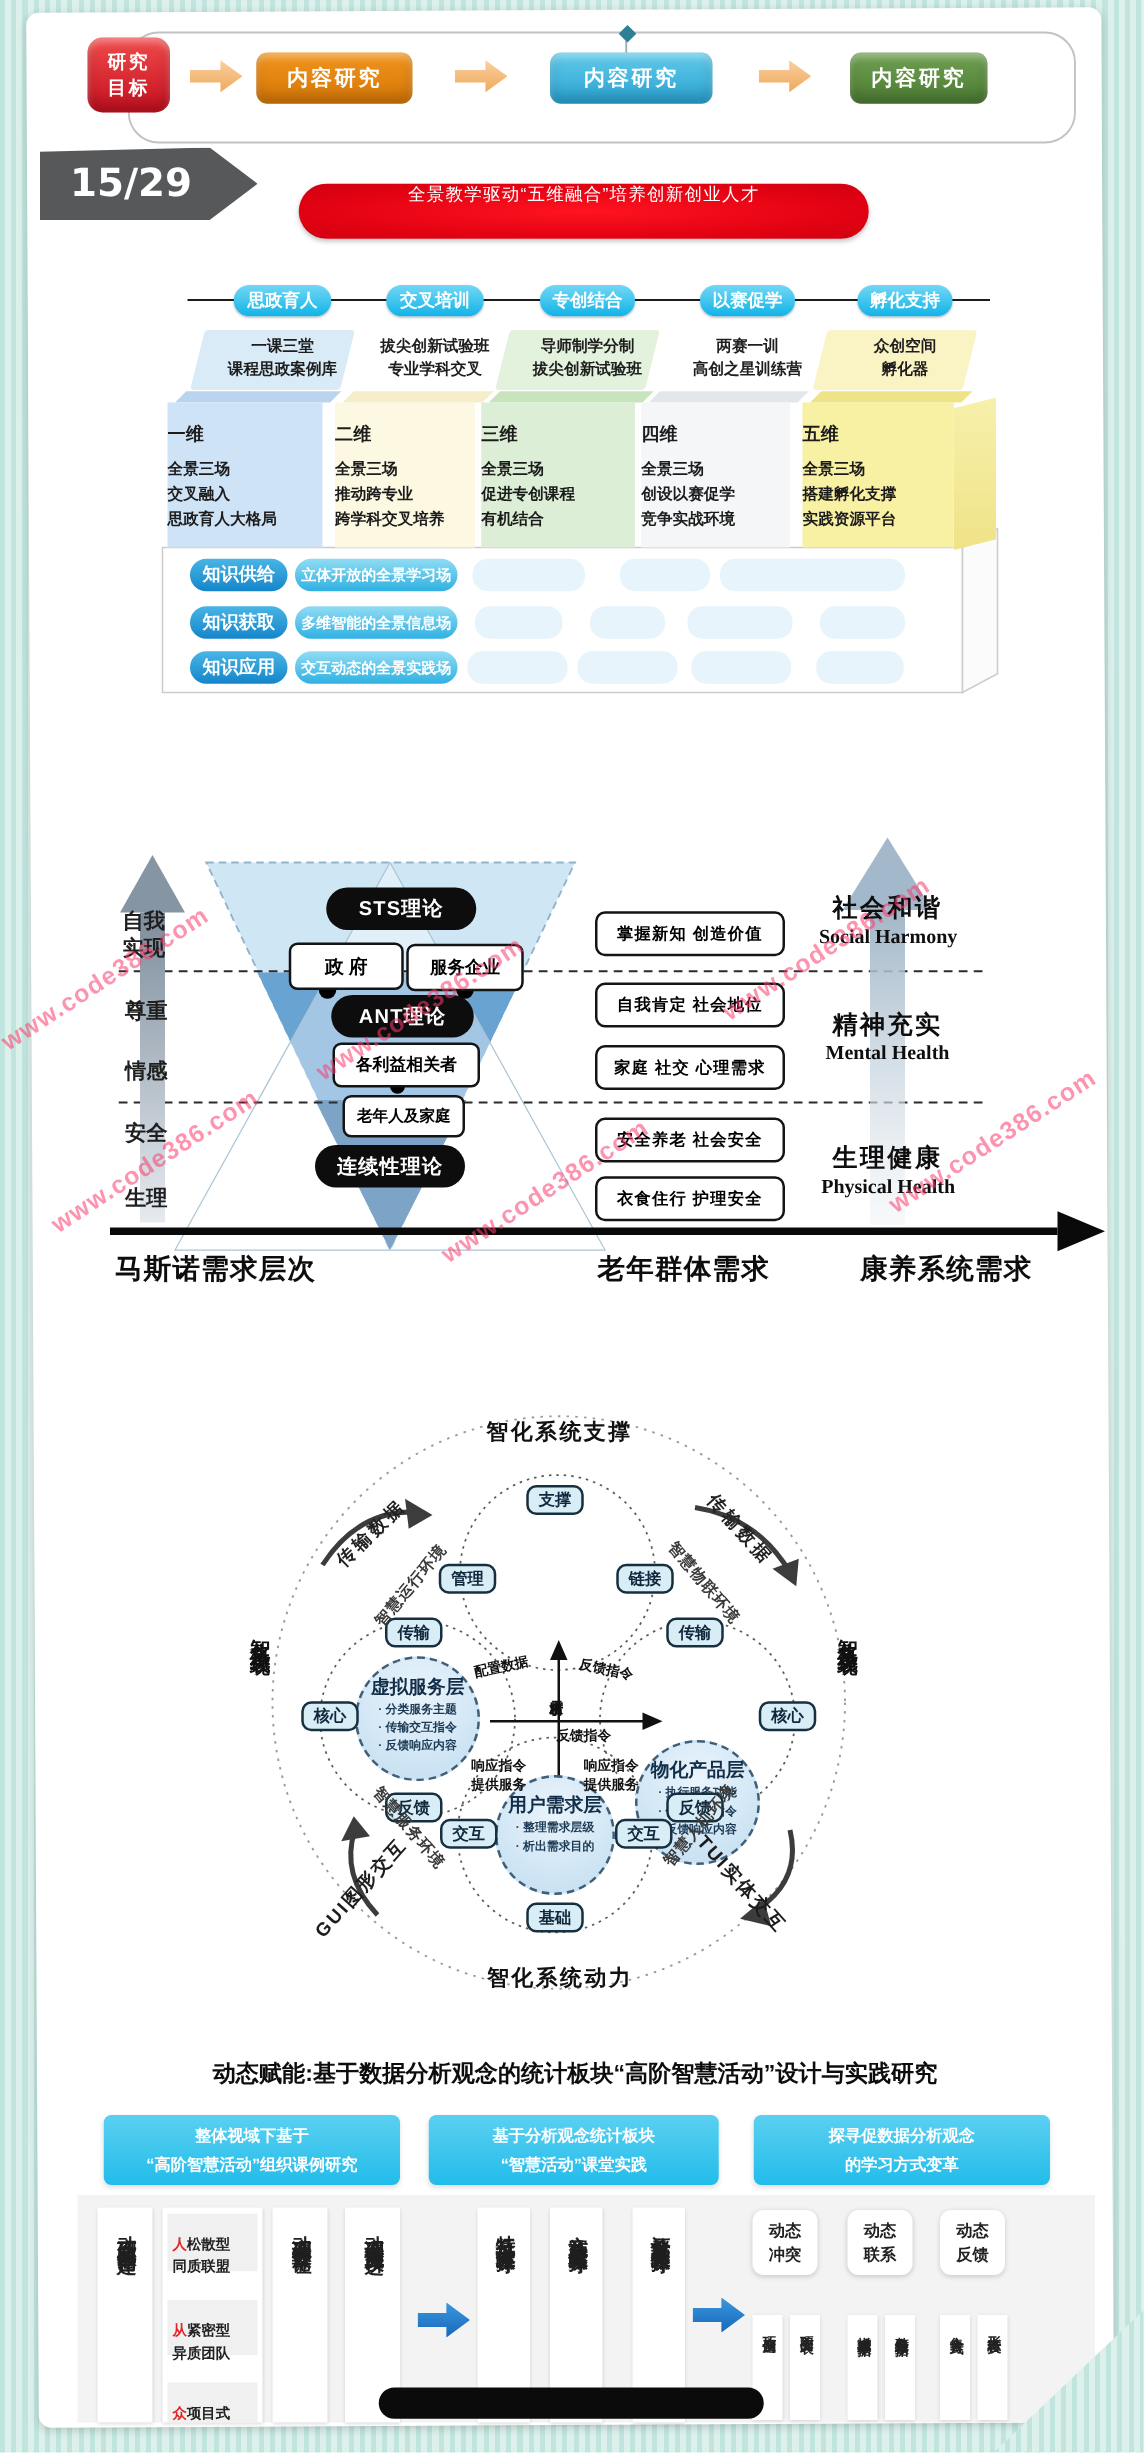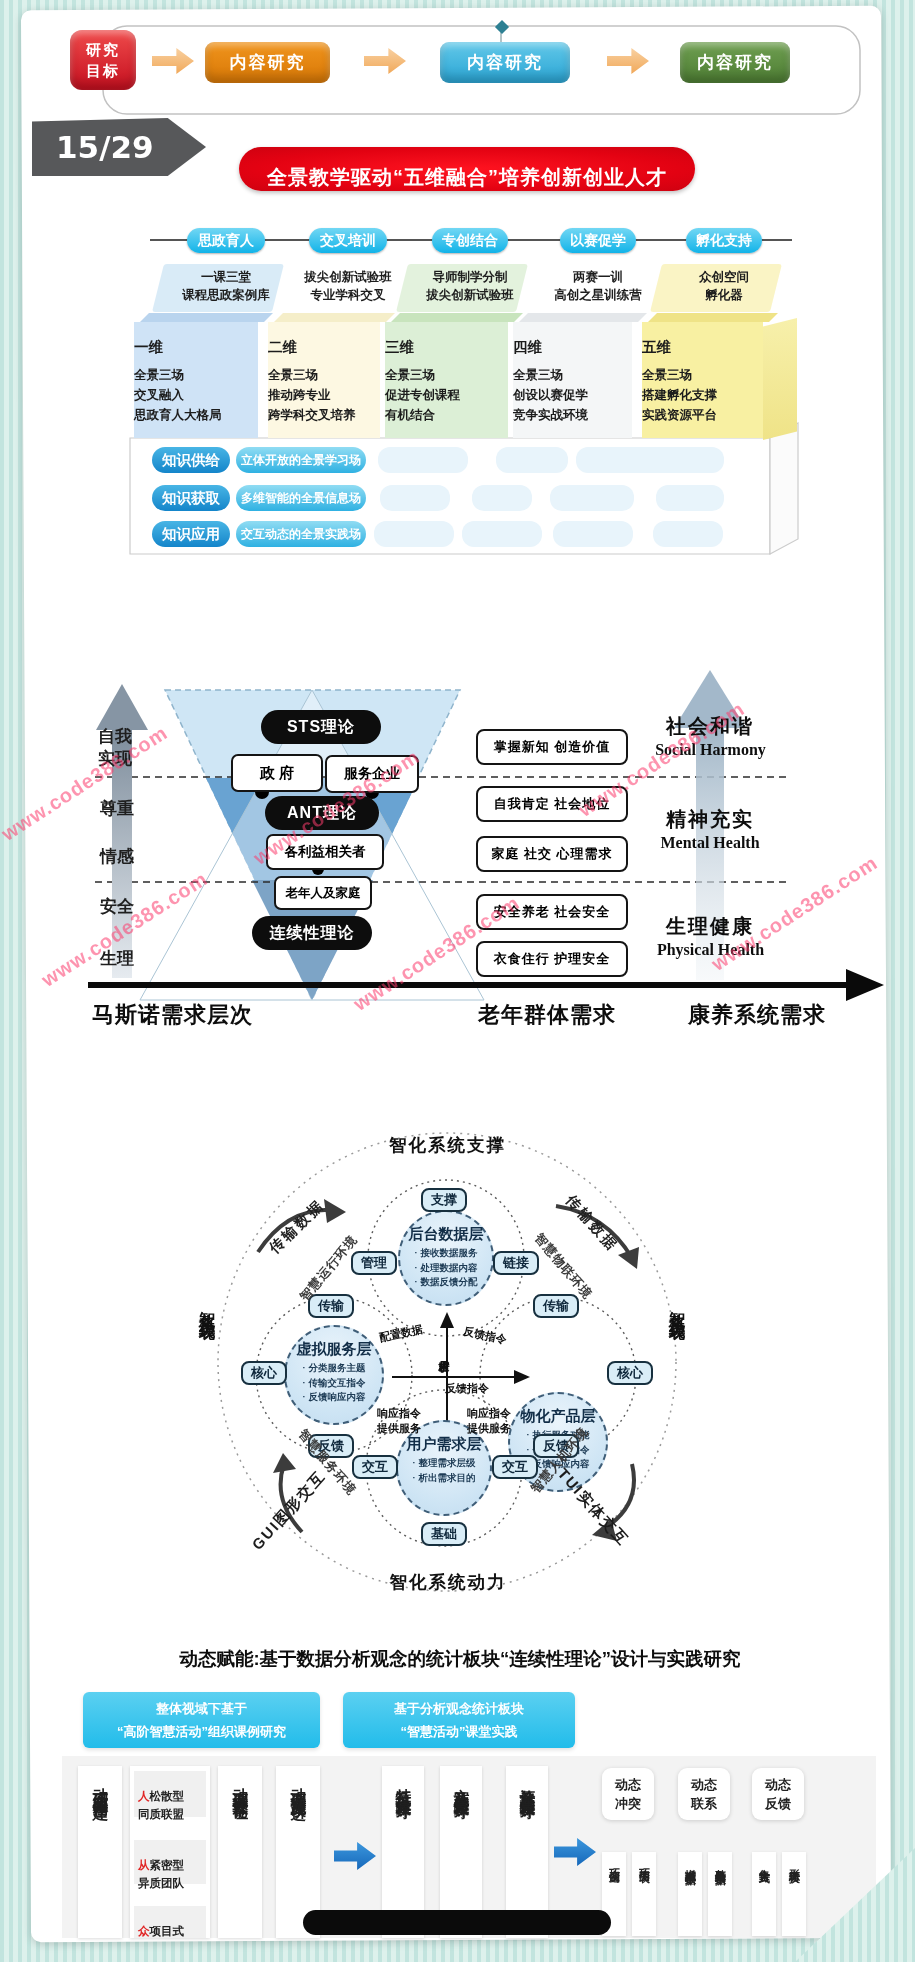--- a/index.html
+++ b/index.html
@@ -11,22 +11,22 @@
   .vt{writing-mode:vertical-rl;text-orientation:upright}
   .flow-pill{border-radius:9px;color:#fff;font-weight:bold;font-size:17px;letter-spacing:2px;
      display:flex;align-items:center;justify-content:center;
      box-shadow:inset 0 -7px 10px rgba(0,0,0,.18),inset 0 4px 6px rgba(255,255,255,.35)}
   .arrow-r{clip-path:polygon(0 32%,58% 32%,58% 4%,100% 50%,58% 96%,58% 68%,0 68%);
      background:linear-gradient(#f9d2a4,#f0a757)}
   .badge{background:#57585a;clip-path:polygon(0 6%,78% 0,100% 50%,78% 100%,0 100%);
      color:#fff;font-weight:bold;font-size:31px;display:flex;align-items:center;padding-left:24px;
      font-family:"DejaVu Sans",sans-serif}
   .banner{background:radial-gradient(ellipse at center,#ff1320 0%,#e30212 65%,#ce0110 100%);
-     border-radius:24px;color:#fff;font-weight:bold;font-size:20px;letter-spacing:1px;
-     display:flex;align-items:flex-end;justify-content:center;box-shadow:0 2px 4px rgba(0,0,0,.25)}
+     border-radius:24px;color:#fff;font-weight:normal;font-size:14px;letter-spacing:1px;
+     display:flex;align-items:flex-start;justify-content:center;box-shadow:0 2px 4px rgba(0,0,0,.25)}
   .tag{background:linear-gradient(#72d7f4,#12b3e8);border-radius:14px;color:#fff;font-weight:bold;
      font-size:14px;line-height:25px;text-align:center;box-shadow:0 1px 2px rgba(0,0,0,.3)}
   .desc{font-size:12.5px;font-weight:600;color:#1e1e1e;line-height:1.45;text-align:center}
   .para{transform:skewX(-14deg);border-radius:3px}
   .col{text-align:left;padding-top:16px;box-sizing:border-box}
   .col .t{font-size:14.5px;font-weight:bold;color:#1c1c1c;margin-bottom:8px}
   .col .l{font-size:12.5px;color:#1c1c1c;line-height:1.6;font-weight:600}
   .roof{transform:skewX(-45deg);transform-origin:bottom left;height:9px}
   .kl{background:linear-gradient(#48b5e5,#1485ca);border-radius:13px;color:#fff;font-weight:bold;
      font-size:14.5px;line-height:26px;text-align:center}
@@ -301,26 +301,20 @@
 
   <div class="abs axl" style="left:92px;top:1000px">马斯诺需求层次</div>
   <div class="abs axl" style="left:478px;top:1000px">老年群体需求</div>
   <div class="abs axl" style="left:688px;top:1000px">康养系统需求</div>
 
   <div class="abs sys-title" style="left:360px;top:1133px;width:175px">智化系统支撑</div>
   <div class="abs sys-title" style="left:358px;top:1570px;width:180px">智化系统动力</div>
   <div class="abs vt sidev" style="left:196px;top:1298px;height:150px">智化系统表现</div>
   <div class="abs vt sidev" style="left:666px;top:1298px;height:150px">智化系统表现</div>
 
-  <div class="abs ncirc" style="left:398px;top:1210px;width:96px;height:96px">
-    <div class="nt">后台数据层</div>
-    <div class="nb">接收数据服务</div>
-    <div class="nb">处理数据内容</div>
-    <div class="nb">数据反馈分配</div>
-  </div>
   <div class="abs ncirc" style="left:284px;top:1325px;width:100px;height:100px">
     <div class="nt">虚拟服务层</div>
     <div class="nb">分类服务主题</div>
     <div class="nb">传输交互指令</div>
     <div class="nb">反馈响应内容</div>
   </div>
   <div class="abs ncirc" style="left:508px;top:1392px;width:100px;height:100px">
     <div class="nt">物化产品层</div>
     <div class="nb">执行服务功能</div>
     <div class="nb">传输交互指令</div>
@@ -361,29 +355,33 @@
   <div class="abs xl" style="left:442px;top:1381px;width:50px">反馈指令</div>
   <div class="abs xl" style="left:372px;top:1406px;width:54px;line-height:1.4">
     <div>响应指令</div>
       <div>提供服务</div>
   </div>
   <div class="abs xl" style="left:462px;top:1406px;width:54px;line-height:1.4">
     <div>响应指令</div>
       <div>提供服务</div>
   </div>
 
-  <div class="abs dyn-title" style="left:110px;top:1646px;width:700px">动态赋能:基于数据分析观念的统计板块“连续性理论”设计与实践研究</div>
+  <div class="abs dyn-title" style="left:110px;top:1646px;width:700px">动态赋能:基于数据分析观念的统计板块“高阶智慧活动”设计与实践研究</div>
 
   <div class="abs cyanbox" style="left:343px;top:1692px;width:232px;height:56px">
     <div>基于分析观念统计板块</div>
       <div>“智慧活动”课堂实践</div>
   </div>
   <div class="abs cyanbox" style="left:83px;top:1692px;width:237px;height:56px">
     <div>整体视域下基于</div>
       <div>“高阶智慧活动”组织课例研究</div>
+  </div>
+  <div class="abs cyanbox" style="left:603px;top:1692px;width:237px;height:56px">
+    <div>探寻促数据分析观念</div>
+      <div>的学习方式变革</div>
   </div>
 
   <div class="abs panel" style="left:62px;top:1756px;width:814px;height:182px"></div>
 
   <div class="abs vcard" style="left:78px;top:1766px;width:44px;height:172px">
     <span>动态研究共同体创建</span>
     </div>
 
   <div class="abs vcard" style="left:130px;top:1766px;width:80px;height:172px;padding-top:0"></div>
   <div class="abs tbox" style="left:134px;top:1771px;width:72px;height:46px">

